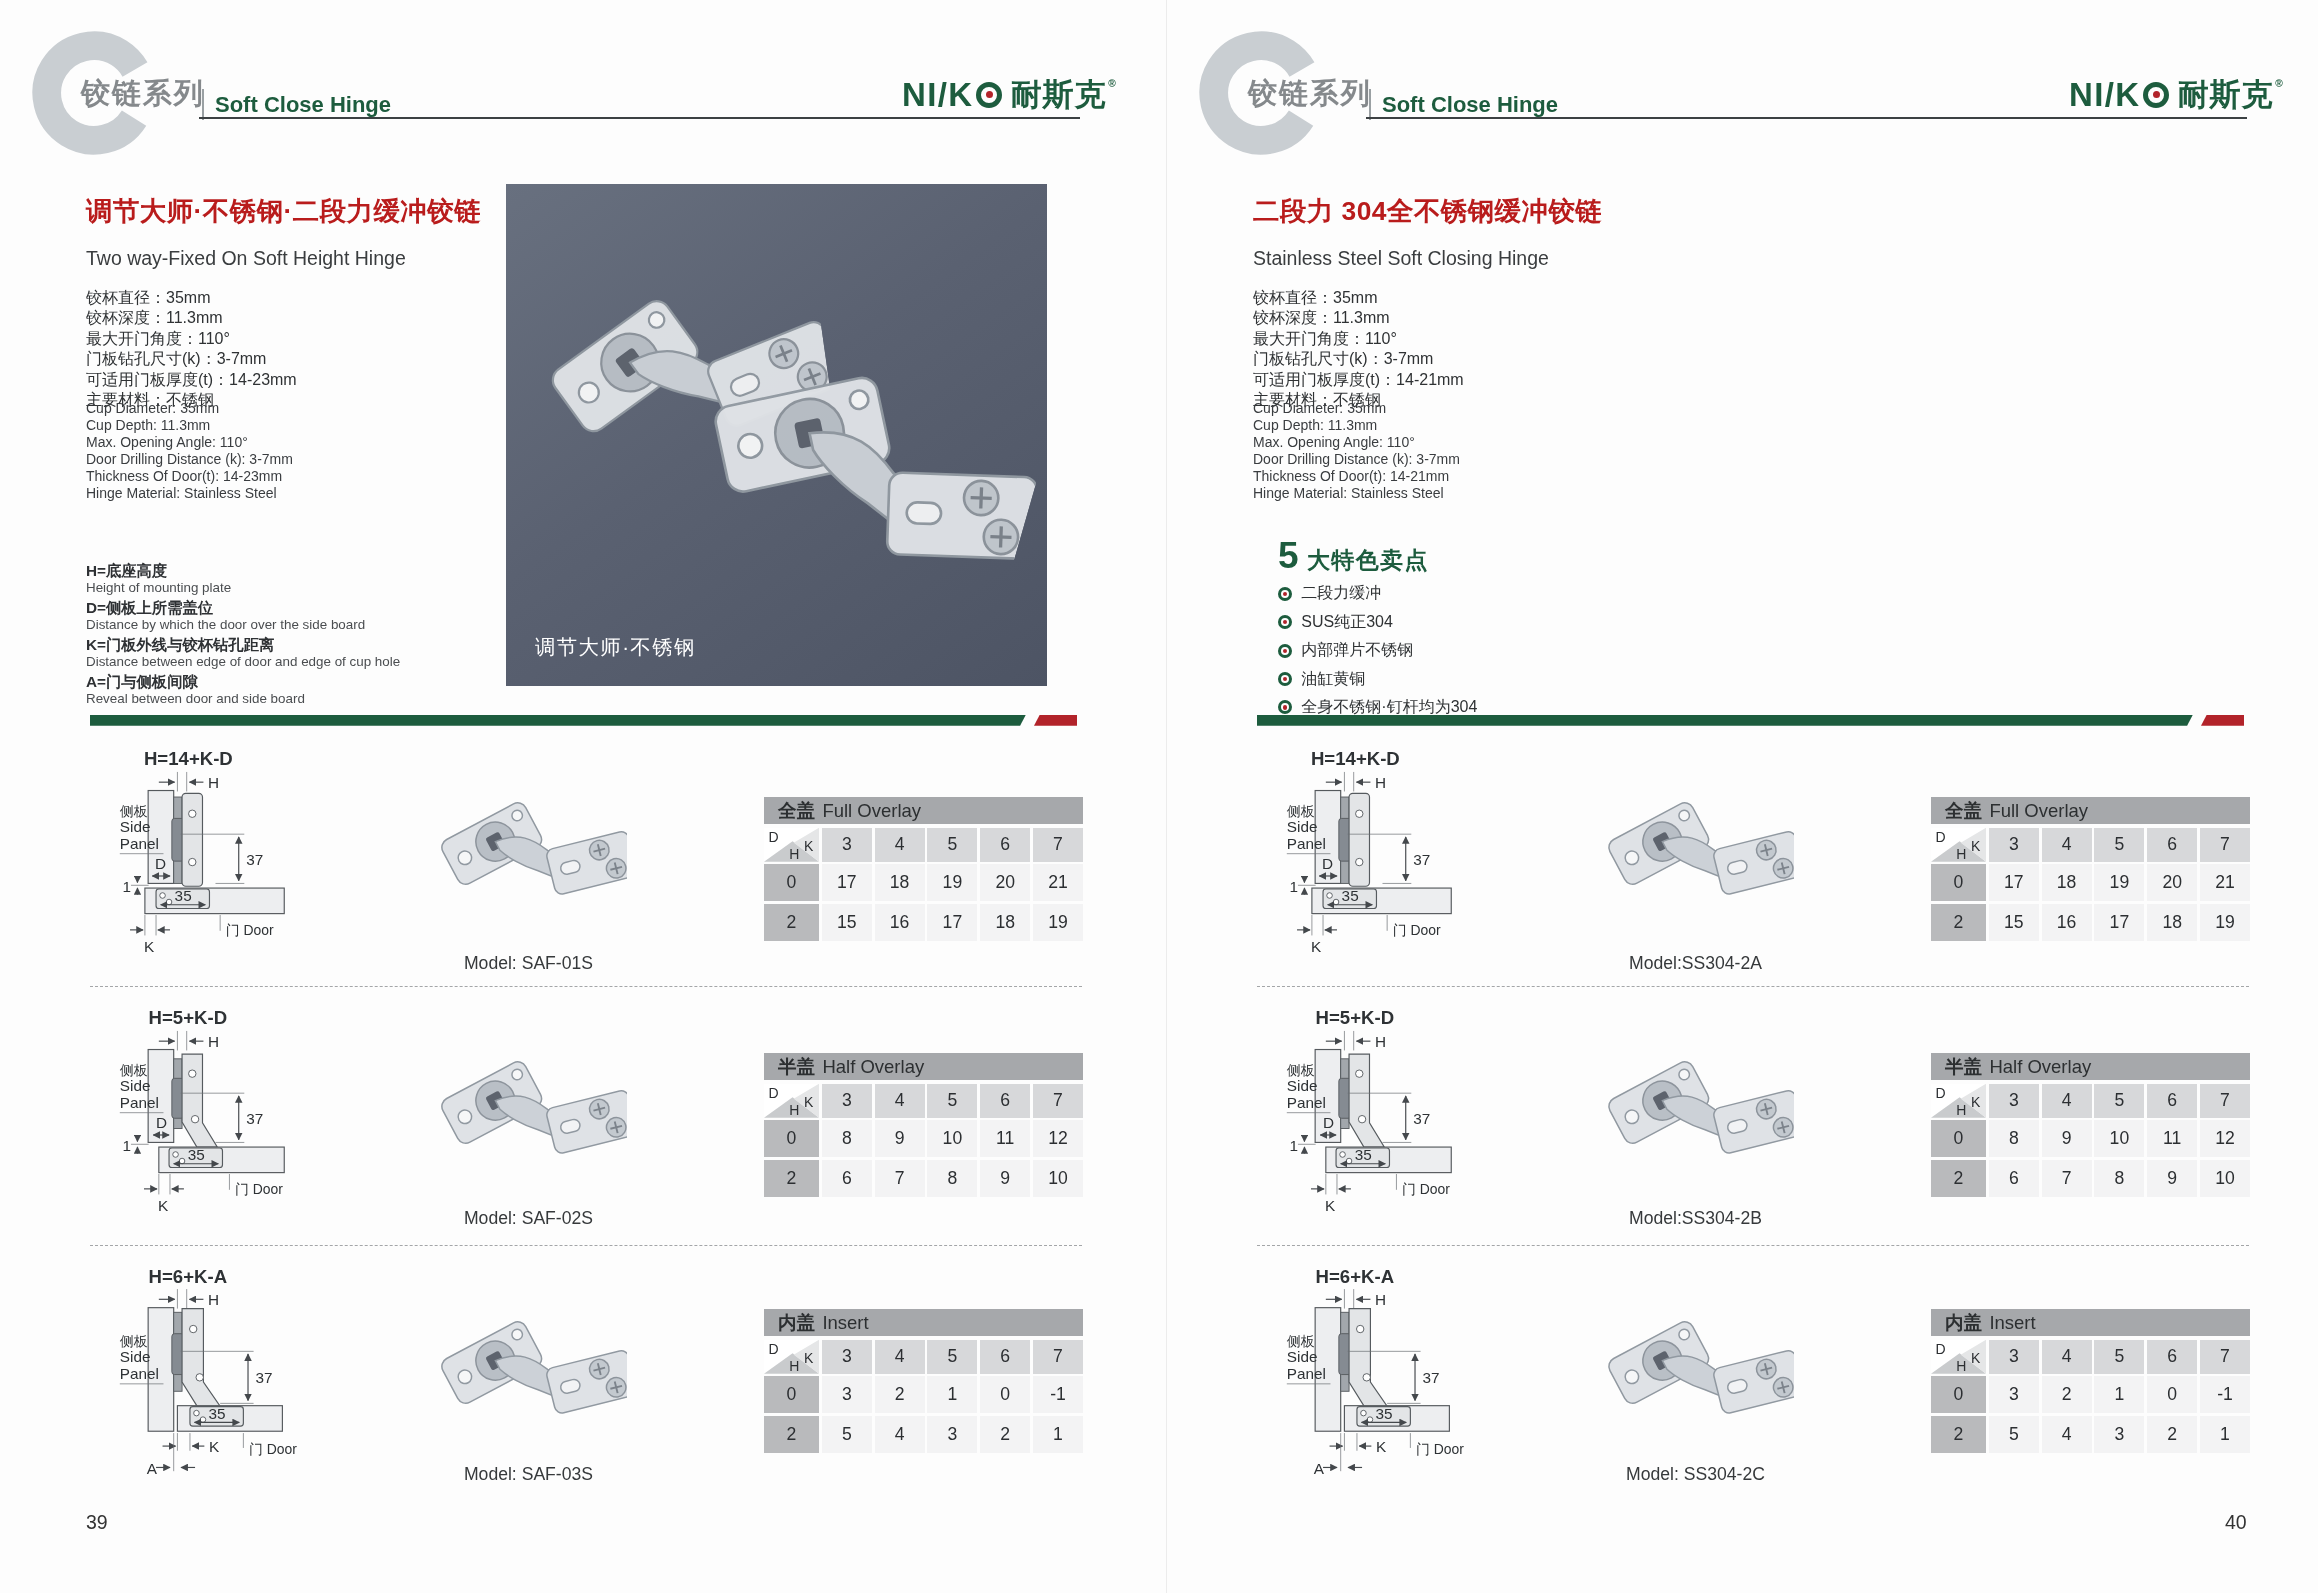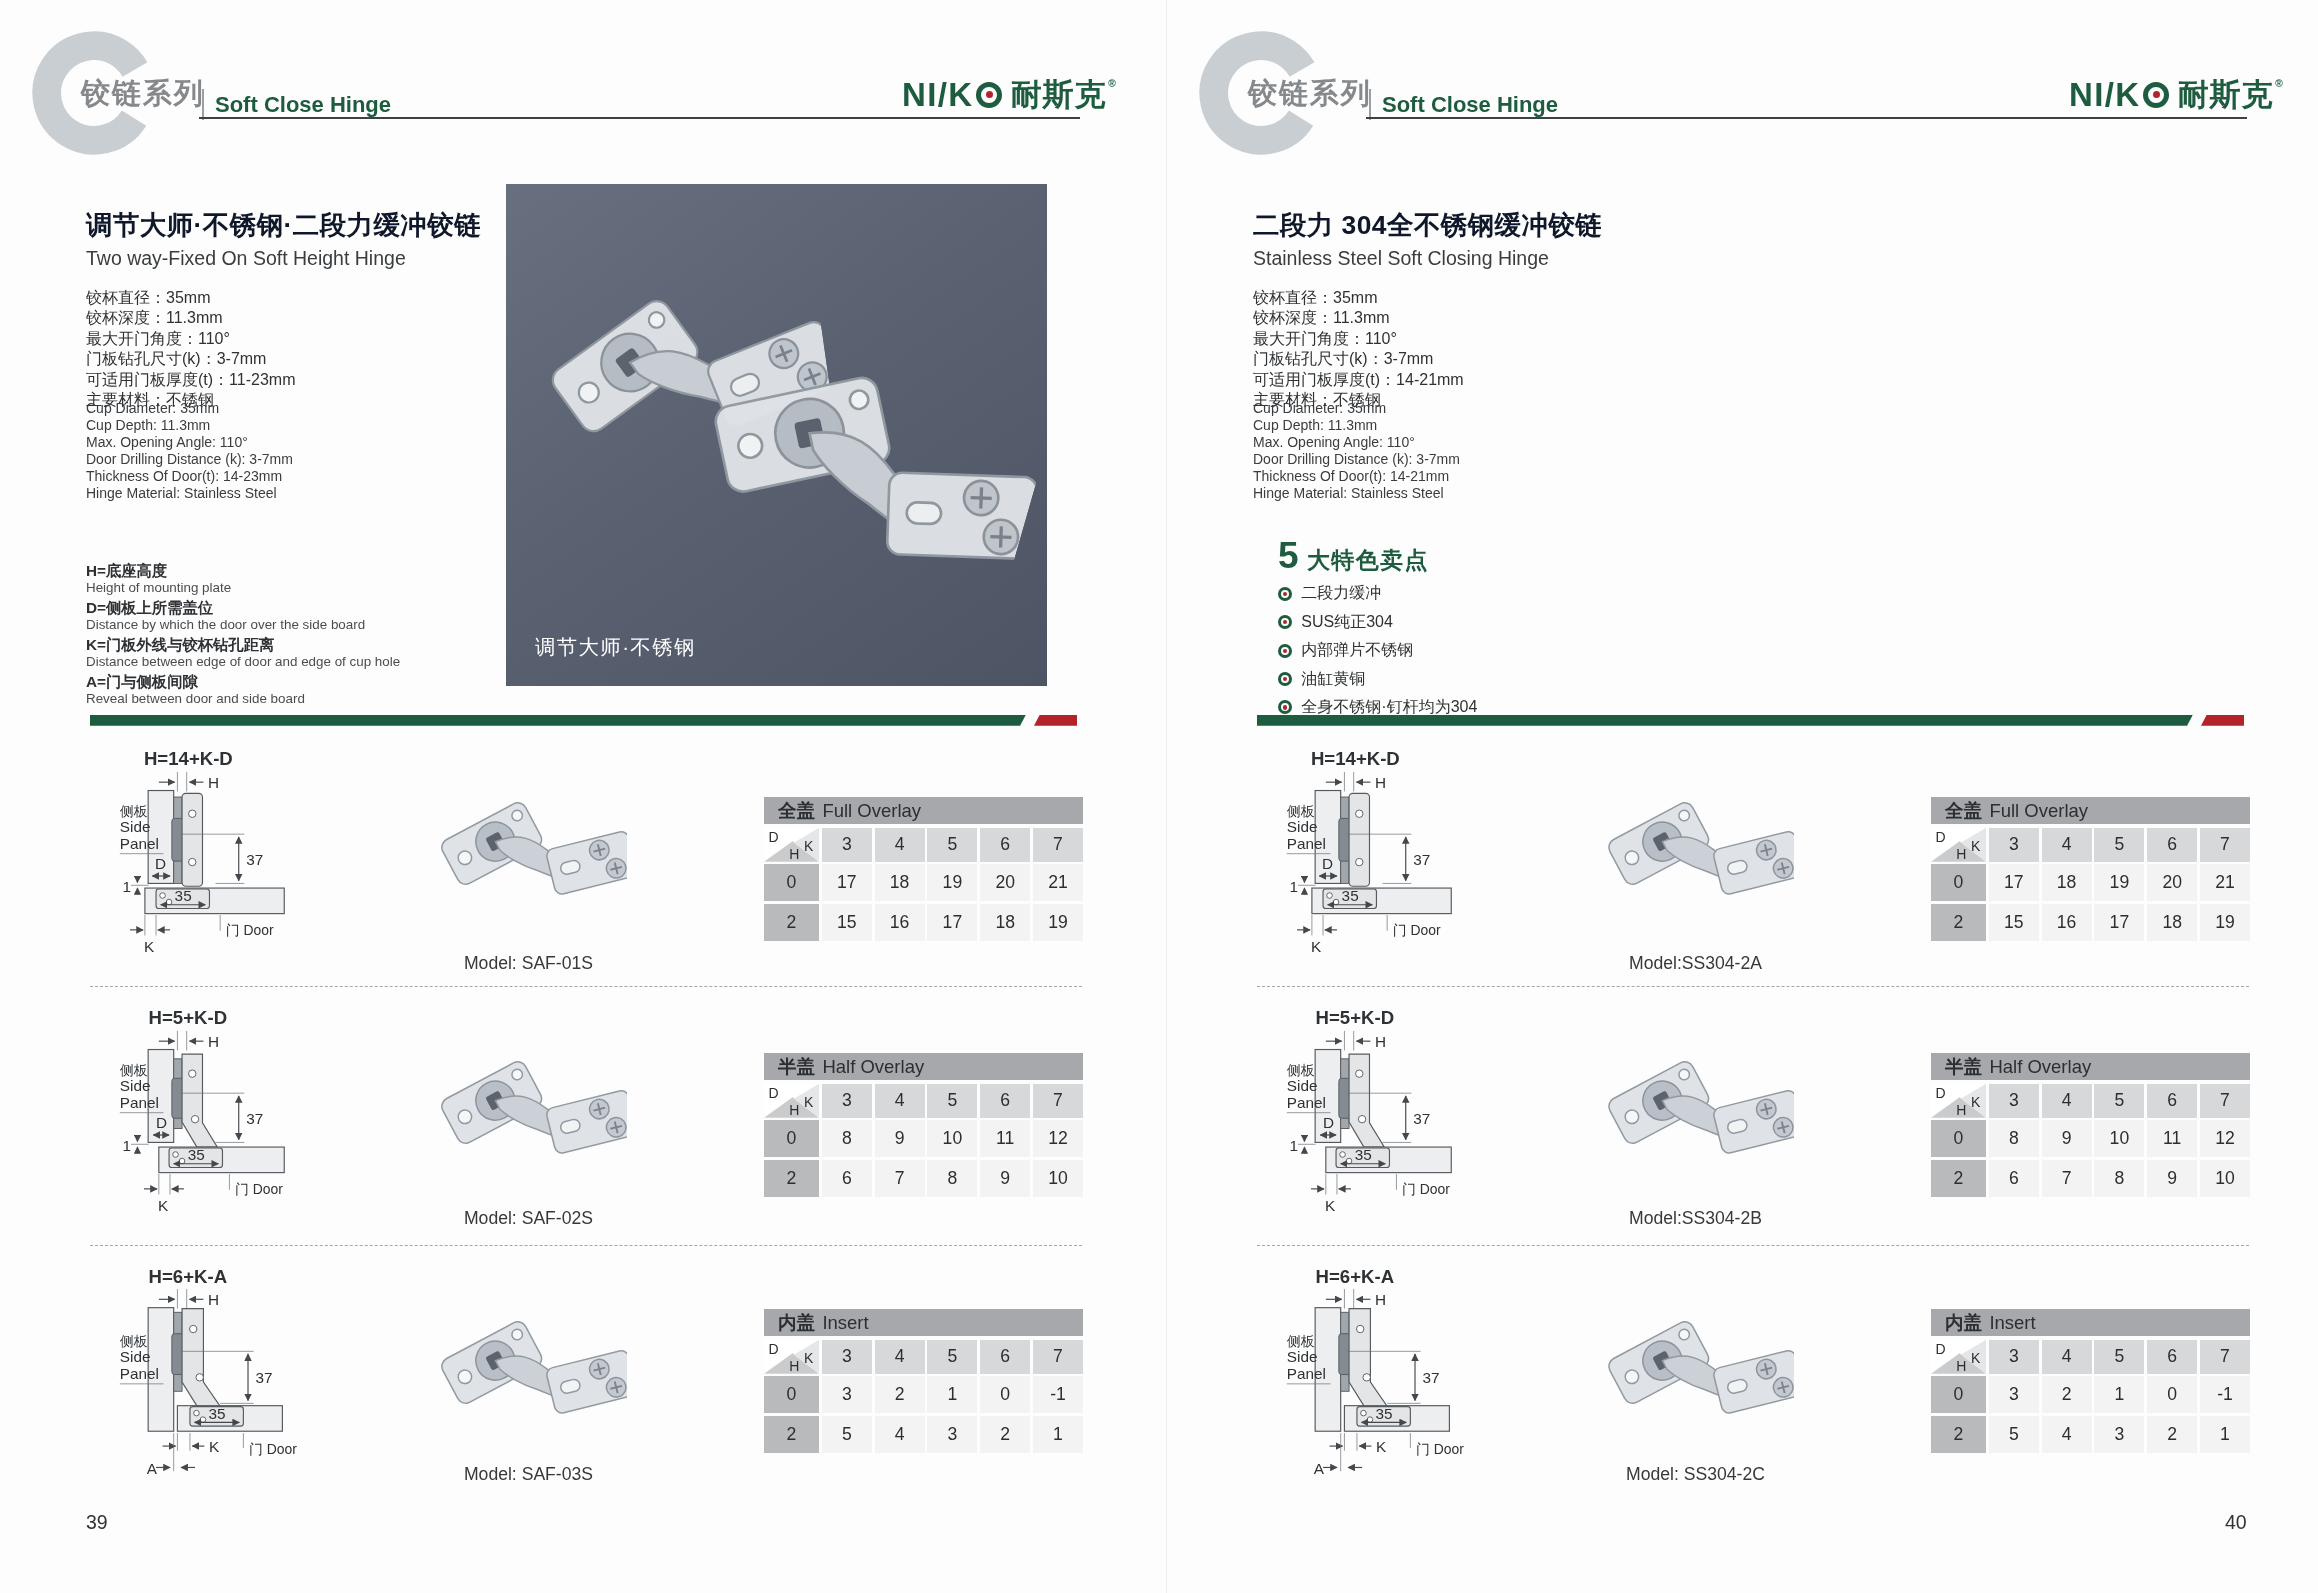--- a/index.html
+++ b/index.html
@@ -21,21 +21,21 @@
   .series-en{left:215px;top:92px;font-size:22px;font-weight:600;color:var(--green);}
   .hrule{left:199px;top:117px;width:881px;height:1.9px;background:#3c4143;}
   .nisko{left:902px;top:78px;display:flex;align-items:flex-start;color:var(--green);font-weight:800;}
   .n-lat{font-size:33px;letter-spacing:1.4px;line-height:33px;}
   .n-target{position:relative;width:26px;height:26px;border:5.1px solid var(--green);border-radius:50%;margin:3.7px 4.6px 0 2.8px;}
   .n-dot{position:absolute;left:50%;top:50%;width:7.4px;height:7.4px;margin:-3.7px 0 0 -3.7px;border-radius:50%;background:var(--red);}
   .n-cn{font-size:31px;line-height:33px;margin-left:3.7px;letter-spacing:0.9px;}
   .n-reg{font-size:10.2px;margin-left:1.9px;}
 
   
-  .p-title-cn{left:86px;top:208px;font-size:26.4px;font-weight:700;color:#0f172a;letter-spacing:0.5px;}
+  .p-title-cn{left:86px;top:194px;font-size:26.4px;font-weight:700;color:#b91c1c;letter-spacing:0.5px;}
   .p-title-en{left:86px;top:247px;font-size:19.5px;color:#3a3d3f;}
   .specs-cn{left:86px;top:288px;font-size:16px;line-height:20.4px;color:#2f3234;}
   .specs-en{left:86px;top:400px;font-size:14px;line-height:17px;color:#3a3d40;}
 
   
   .hero{left:506px;top:184px;width:541px;height:502px;background:linear-gradient(145deg,#68707f 0%,#5a6171 45%,#4d5464 100%);overflow:hidden;}
   .hero svg{position:absolute;opacity:.97;}
   .hero-h1{left:32px;top:42px;transform:rotate(-8deg);}
   .hero-h2{left:185px;top:111px;transform:rotate(16deg);}
   .hero-cap{position:absolute;left:29px;bottom:25px;font-size:20.4px;color:#fff;letter-spacing:1.4px;}
@@ -285,21 +285,21 @@
       <span class="n-reg">®</span>
     </div>
 
     <div class="abs p-title-cn">调节大师·不锈钢·二段力缓冲铰链</div>
     <div class="abs p-title-en">Two way-Fixed On Soft Height Hinge</div>
     <div class="abs specs-cn">
       <div>铰杯直径：35mm</div>
       <div>铰杯深度：11.3mm</div>
       <div>最大开门角度：110°</div>
       <div>门板钻孔尺寸(k)：3-7mm</div>
-      <div>可适用门板厚度(t)：11-23mm</div>
+      <div>可适用门板厚度(t)：14-23mm</div>
       <div>主要材料：不锈钢</div>
     </div>
     <div class="abs specs-en">
       <div>Cup Diameter: 35mm</div>
       <div>Cup Depth: 11.3mm</div>
       <div>Max. Opening Angle: 110°</div>
       <div>Door Drilling Distance (k): 3-7mm</div>
       <div>Thickness Of Door(t): 14-23mm</div>
       <div>Hinge Material: Stainless Steel</div>
     </div>

